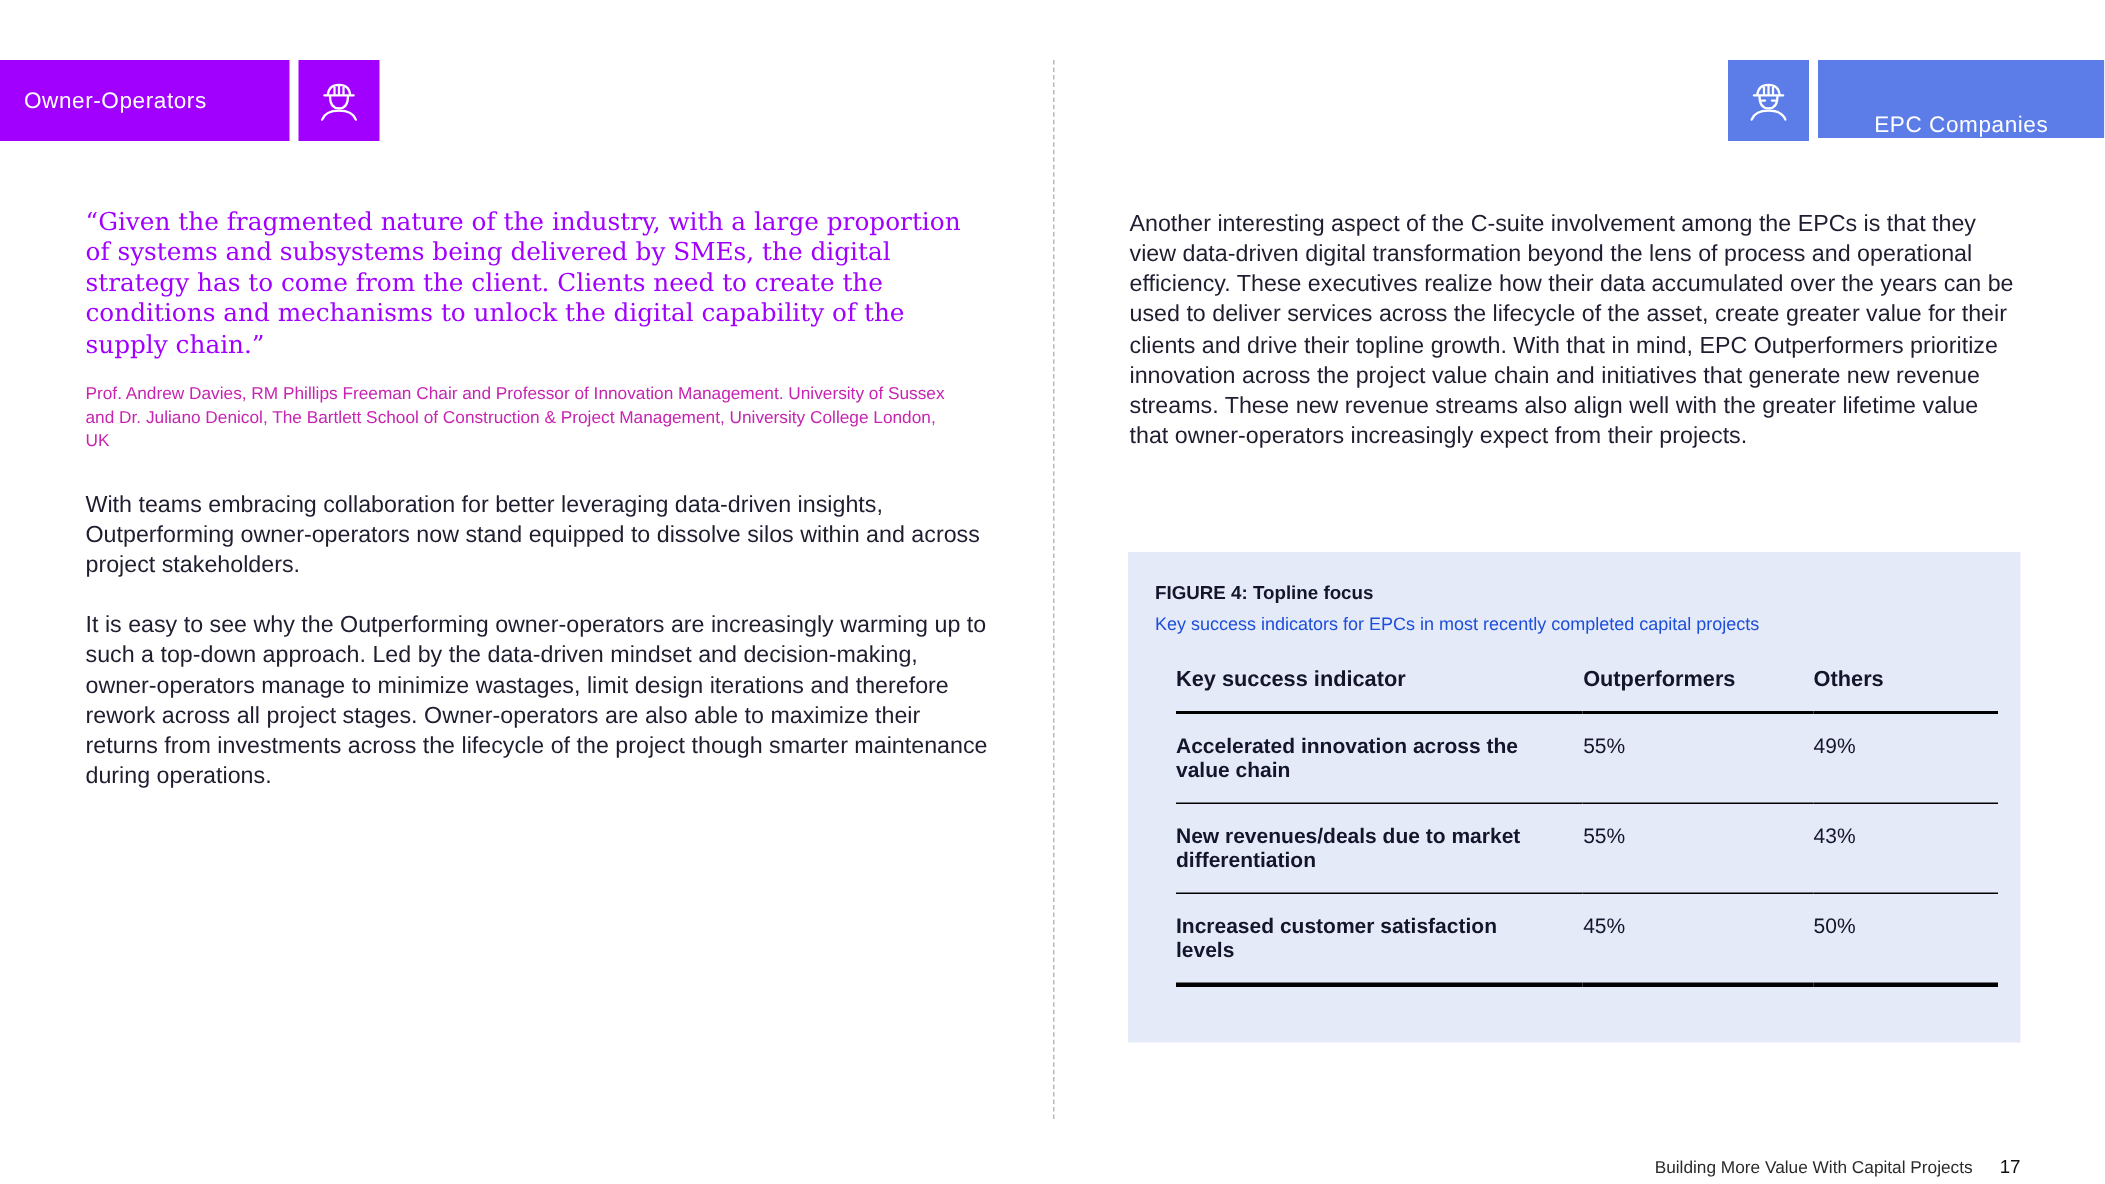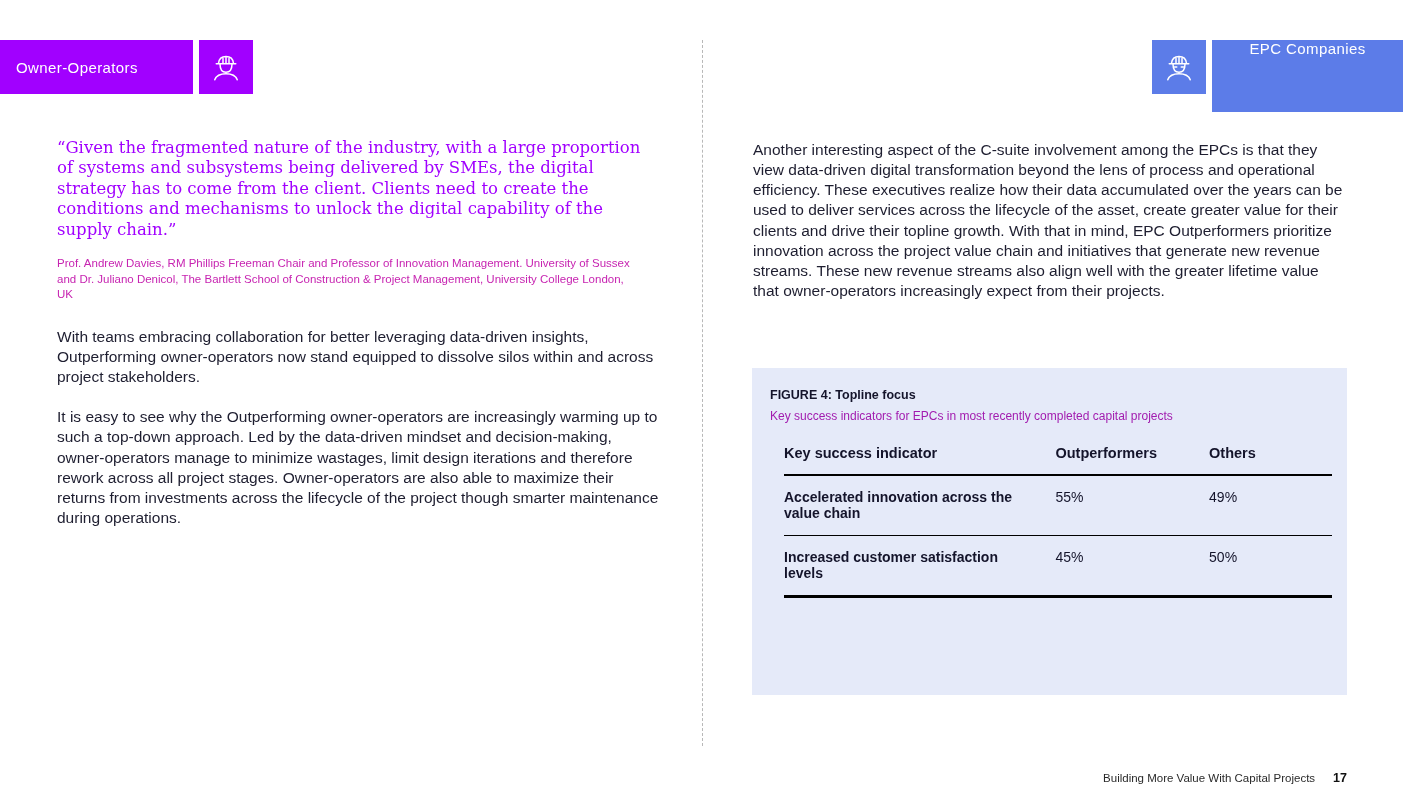--- a/index.html
+++ b/index.html
@@ -32,23 +32,23 @@
     display: flex; align-items: center; justify-content: center;
   }
   .icon-box-right {
     position: absolute; left: 1152px; top: 40px;
     width: 54px; height: 54px;
     background: #5c7ce8;
     display: flex; align-items: center; justify-content: center;
   }
   .tab-right {
     position: absolute; left: 1212px; top: 40px;
-    width: 191px; height: 72px;
+    width: 191px; height: 52px;
     background: #5c7ce8;
-    display: flex; align-items: flex-start; justify-content: center;
+    display: flex; align-items: flex-end; justify-content: center;
     color: #ffffff; font-size: 15px; letter-spacing: 0.4px;
   }
 
   
   .divider {
     position: absolute; left: 702px; top: 40px;
     height: 706px; width: 0;
     border-left: 1px dashed #b8b8b8;
   }
 
@@ -88,21 +88,21 @@
     position: absolute; left: 752px; top: 368px;
     width: 595px; height: 327px;
     background: #e5eaf9;
     padding: 20px 38px 20px 18px;
   }
   .figure-title {
     font-size: 12.5px; font-weight: bold; color: #14142b;
     margin-bottom: 7px;
   }
   .figure-subtitle {
-    font-size: 12px; color: #a21caf;
+    font-size: 12px; color: #1d4ed8;
   }
   .figure-table {
     width: 548px;
     margin: 22px 0 0 14px;
     border-collapse: collapse;
   }
   .figure-table th {
     text-align: left;
     font-size: 14.5px; font-weight: bold; color: #14142b;
     padding: 0 0 13px 0;
@@ -118,21 +118,21 @@
   .figure-table td.indicator { font-weight: bold; width: 265px; padding-right: 20px; }
   .figure-table .col-outperformers { width: 150px; }
   .figure-table .col-others { width: 120px; }
 
   
   .footer {
     position: absolute; right: 56px; bottom: 4px;
     display: flex; align-items: baseline; gap: 18px;
   }
   .footer-title { font-size: 11.5px; color: #2a2a2a; }
-  .footer-page { font-size: 12.5px; font-weight: bold; color: #111111; }
+  .footer-page { font-size: 12.5px; font-weight: normal; color: #111111; }
 </style>
 </head>
 <body>
 
 <div class="page">
 
   <div class="tab-left">
     <span>Owner-Operators</span>
   </div>
   <div class="icon-box-left">
@@ -183,20 +183,25 @@
           <th class="col-others">Others</th>
         </tr>
       </thead>
       <tbody>
         <tr>
           <td class="indicator">Accelerated innovation across the value chain</td>
           <td>55%</td>
           <td>49%</td>
         </tr>
         <tr>
+          <td class="indicator">New revenues/deals due to market differentiation</td>
+          <td>55%</td>
+          <td>43%</td>
+        </tr>
+        <tr>
           <td class="indicator">Increased customer satisfaction levels</td>
           <td>45%</td>
           <td>50%</td>
         </tr>
       </tbody>
     </table>
   </div>
 
   <div class="footer">
     <span class="footer-title">Building More Value With Capital Projects</span>

